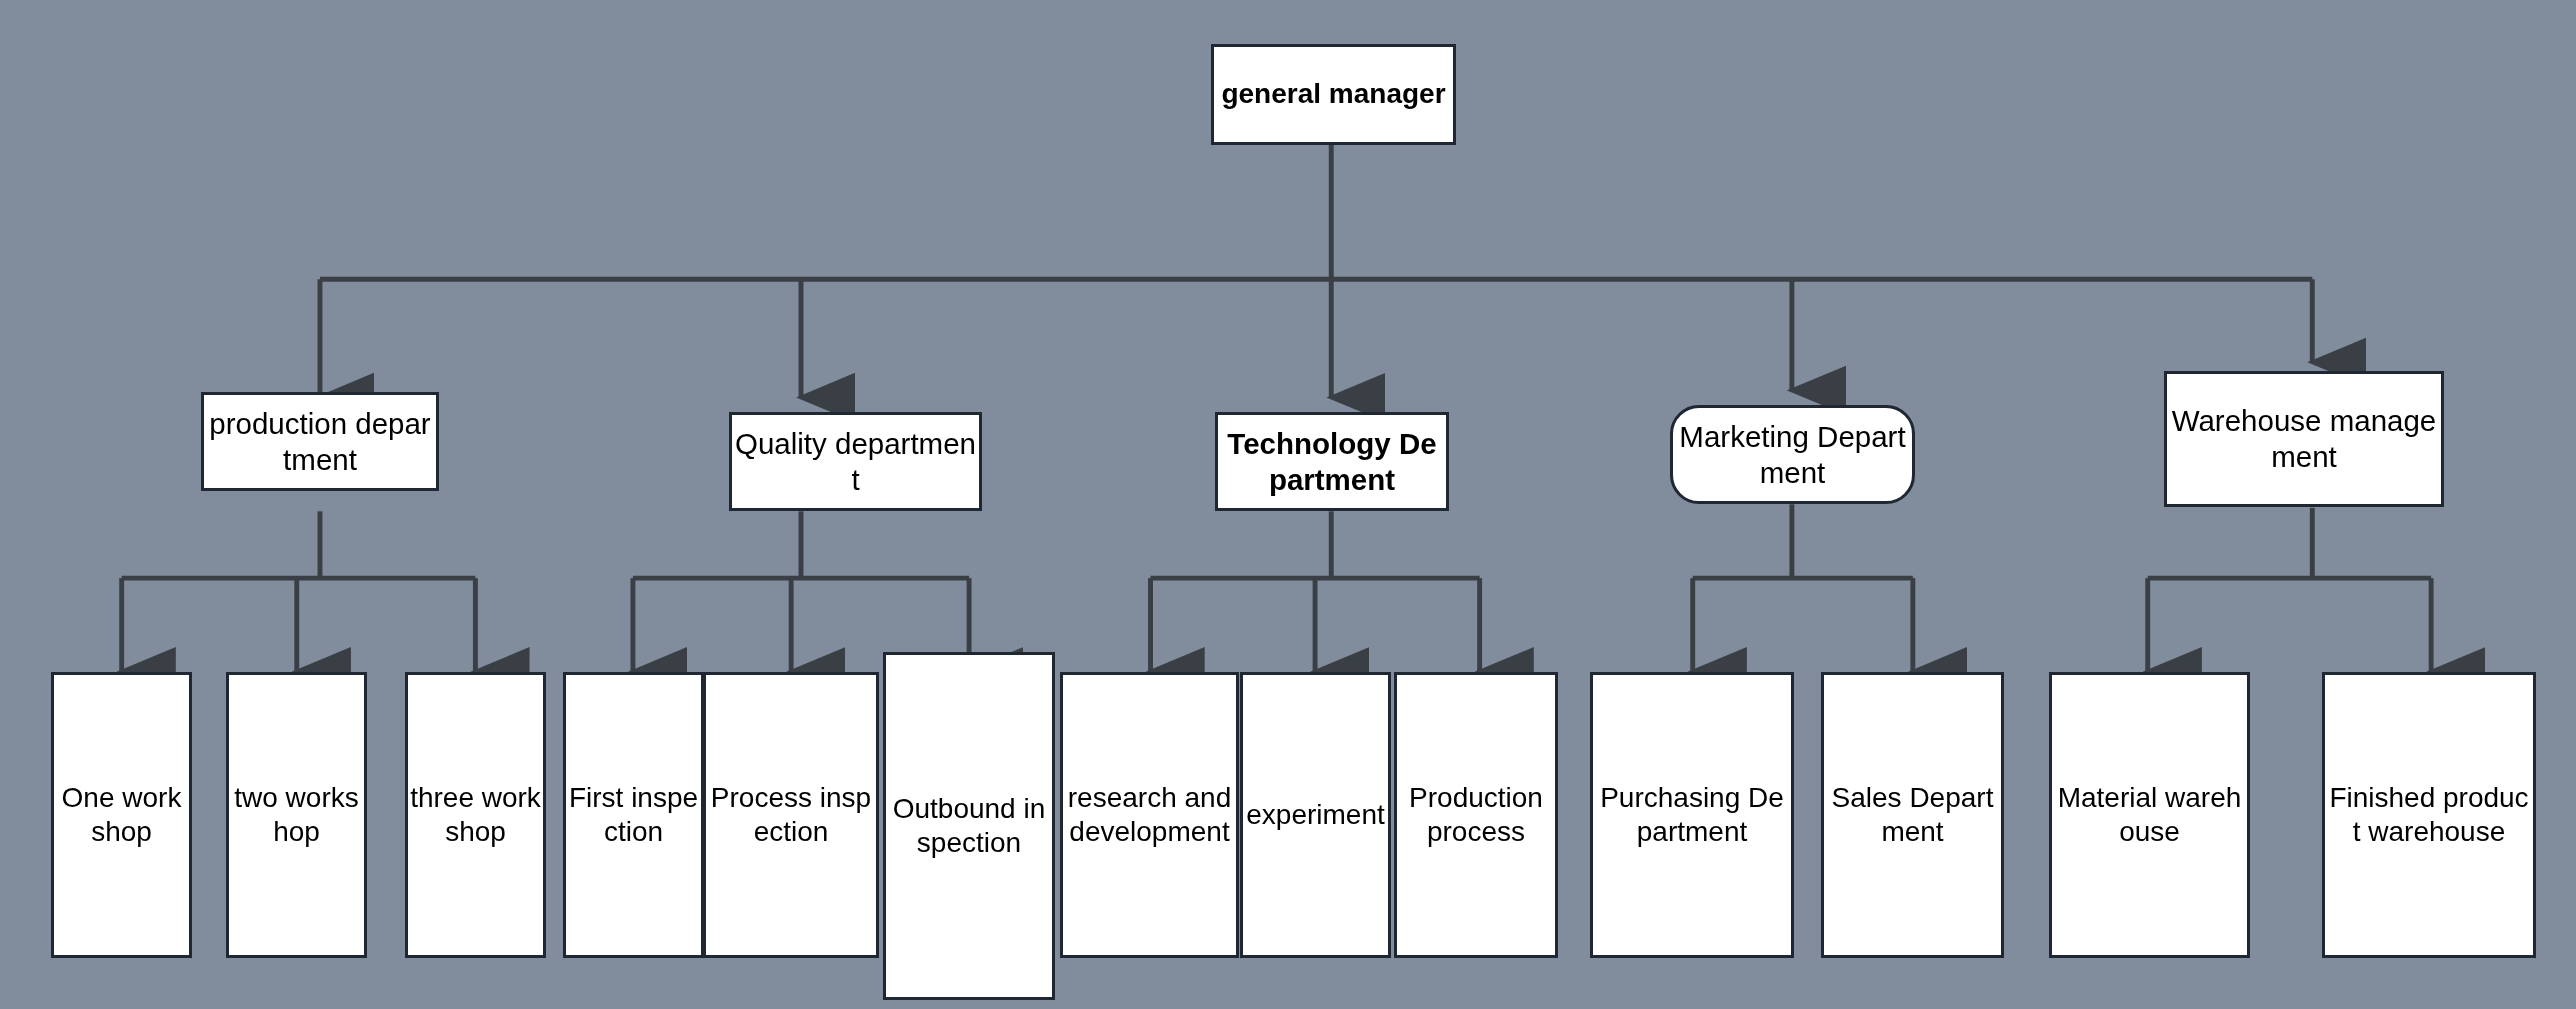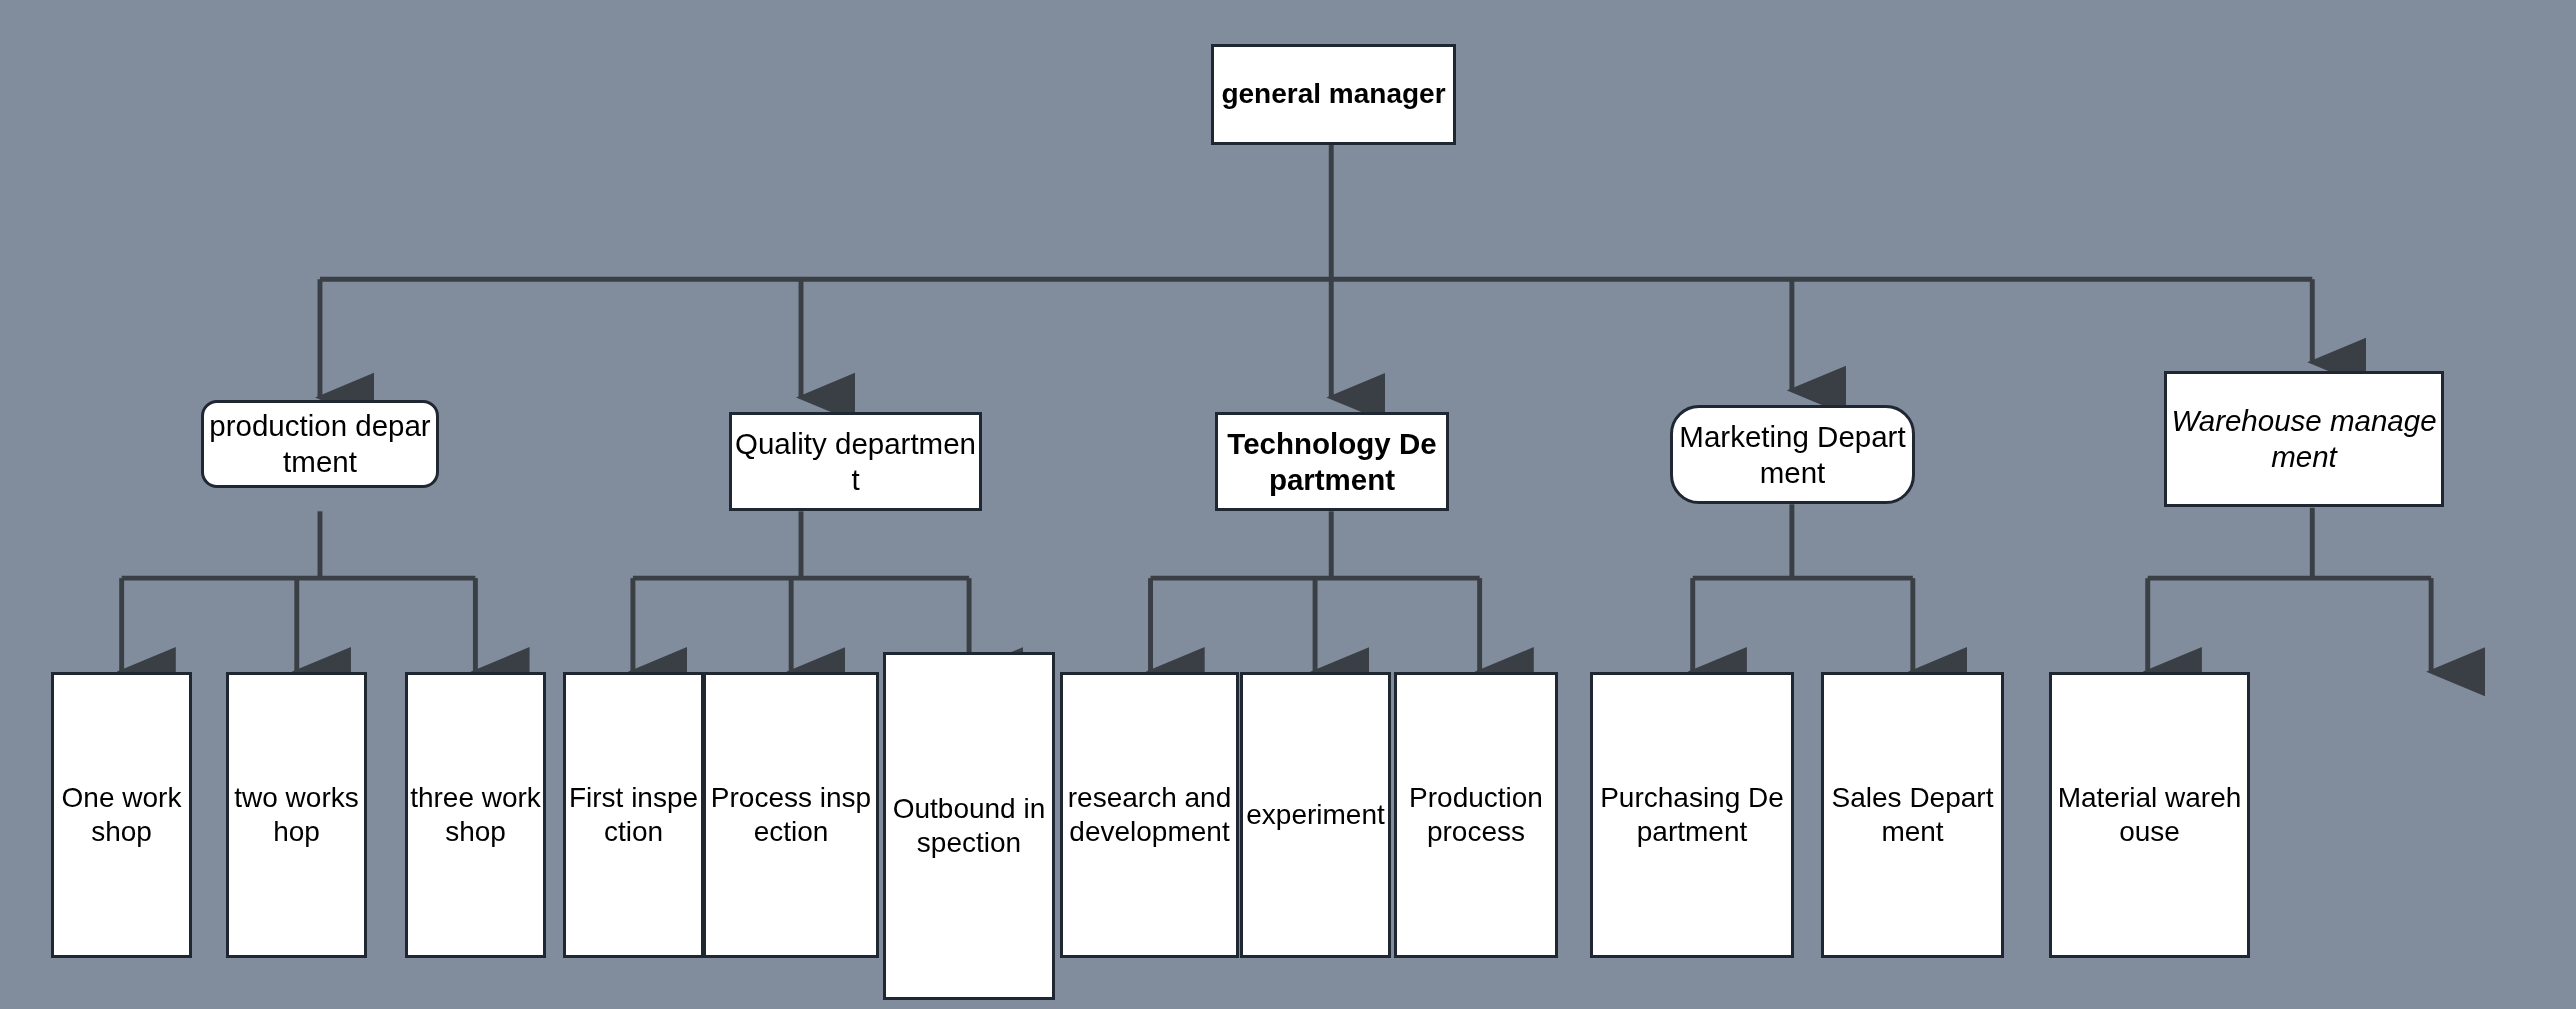--- a/index.html
+++ b/index.html
@@ -103,37 +103,37 @@
       <path d="M 3054 822 L 3457 822"></path>
       <path d="M 3054 822 L 3054 955" marker-end="url(#arw)"></path>
       <path d="M 3457 822 L 3457 955" marker-end="url(#arw)"></path>
     </g>
   </svg>
 
   <div class="node root" style="left:1211px; top:44px; width:245px; height:101px;">
     <span class="lbl">general manager</span>
   </div>
 
-  <div class="node dept" style="left:201px; top:400px; width:238px; height:88px;border-radius:16px;">
+  <div class="node dept" style="left:201px; top:392px; width:238px; height:99px;">
     <span class="lbl">production department</span>
   </div>
 
   <div class="node dept" style="left:681px; top:412px; width:253px; height:99px;margin-left:48px;">
     <span class="lbl">Quality department</span>
   </div>
 
   <div class="node dept" style="left:1215px; top:412px; width:234px; height:99px;font-weight:bold;">
     <span class="lbl">Technology Department</span>
   </div>
 
   <div class="node dept" style="left:1670px; top:405px; width:245px; height:99px;border-radius:29px;">
     <span class="lbl">Marketing Department</span>
   </div>
 
-  <div class="node dept" style="left:2164px; top:371px; width:280px; height:136px;font-style:italic;">
+  <div class="node dept" style="left:2164px; top:371px; width:280px; height:136px;">
     <span class="lbl">Warehouse management</span>
   </div>
 
   <div class="node leaf" style="left:51px; top:672px; width:141px; height:286px;">
     <span class="lbl">One workshop</span>
   </div>
 
   <div class="node leaf" style="left:226px; top:672px; width:141px; height:286px;">
     <span class="lbl">two workshop</span>
   </div>
@@ -171,15 +171,18 @@
   </div>
 
   <div class="node leaf" style="left:1821px; top:672px; width:183px; height:286px;">
     <span class="lbl">Sales Department</span>
   </div>
 
   <div class="node leaf" style="left:2049px; top:672px; width:201px; height:286px;">
     <span class="lbl">Material warehouse</span>
   </div>
 
+  <div class="node leaf" style="left:2322px; top:672px; width:214px; height:286px;">
+    <span class="lbl">Finished product warehouse</span>
+  </div>
 
 </div>
 
 
 </body></html>

